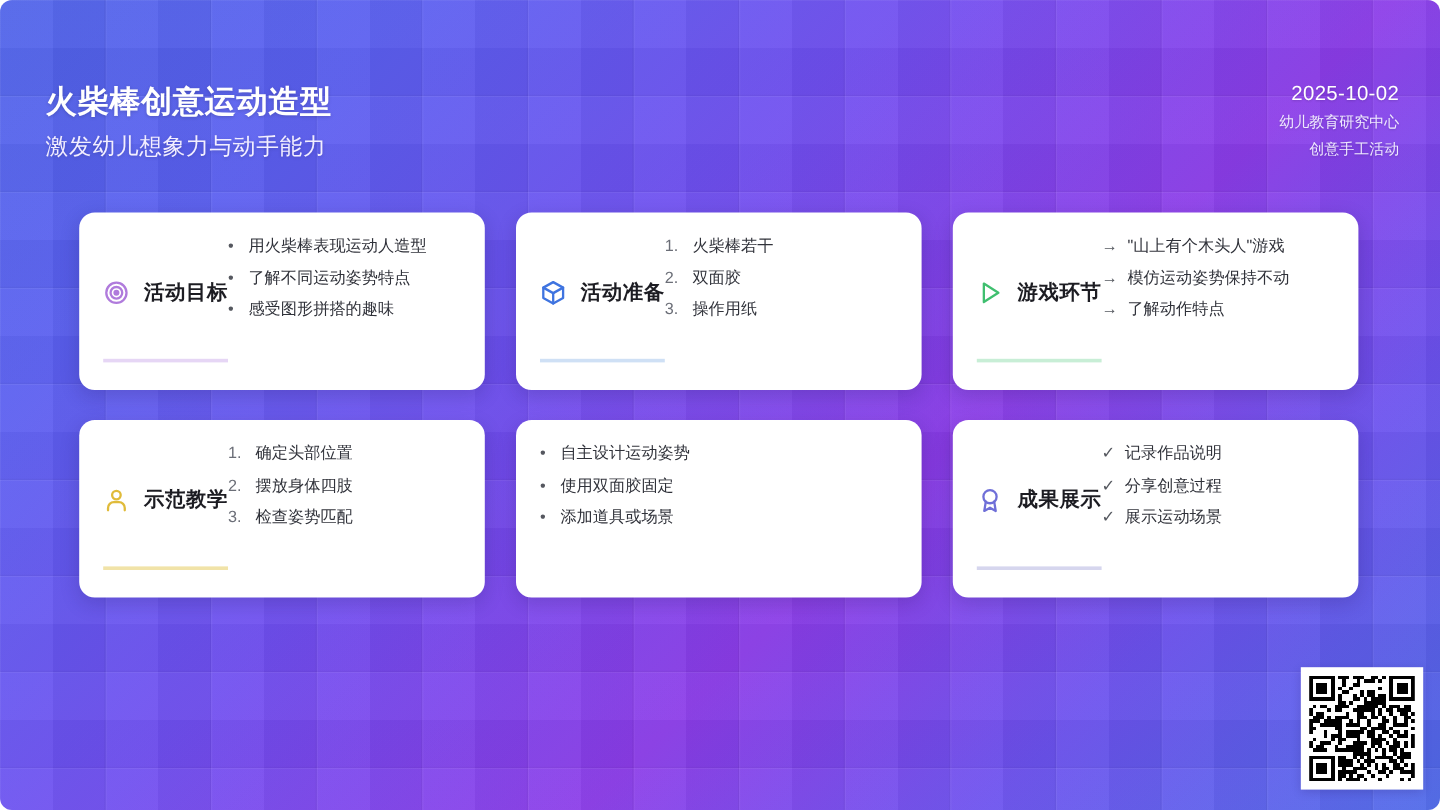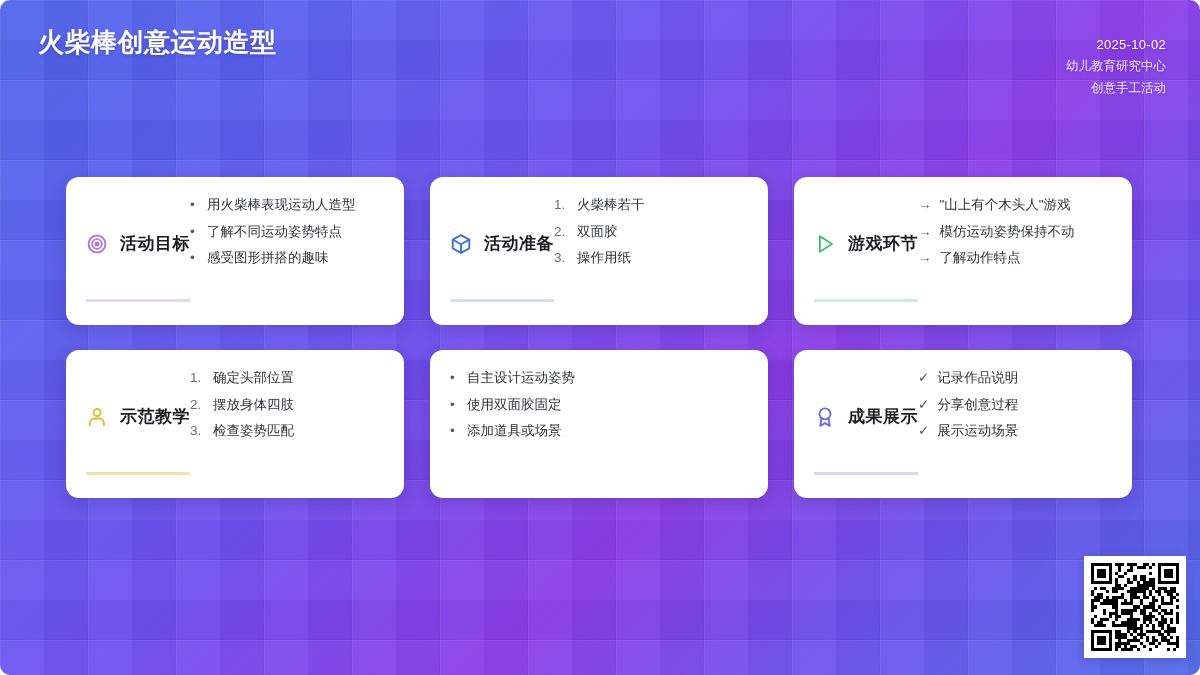--- a/index.html
+++ b/index.html
@@ -35,40 +35,40 @@
         rgba(255,255,255,.035) 0 44px, rgba(0,0,0,.028) 44px 88px),
       repeating-linear-gradient(to bottom,
         rgba(255,255,255,.030) 0 40px, rgba(0,0,0,.024) 40px 80px);
     pointer-events:none;
   }
 
   
   header {
     position:absolute; left:0; top:0; width:1200px; height:135px;
     padding:26px 34px 0 38px;
-    display:flex; justify-content:space-between; align-items:flex-start;gap:18px;
+    display:flex; justify-content:space-between; align-items:flex-end;gap:18px;
   }
   .h-left { }
   .h-title {
     font-size:26px; font-weight:bold; color:#ffffff;
     letter-spacing:.5px; line-height:1.25;
     text-shadow:0 1px 3px rgba(0,0,0,.18);
   }
   .h-sub {
     margin-top:9px;
     font-size:19px; color:#f2eeff; font-weight:normal;
     letter-spacing:.5px;
     text-shadow:0 1px 3px rgba(0,0,0,.16);
   }
   .h-right {
     text-align:right; color:#ffffff; font-size:12.5px;
     line-height:1.72; padding-top:8px;
     text-shadow:0 1px 2px rgba(0,0,0,.16);
   }
-  .h-right .date { font-size:13px; letter-spacing:.3px; }
+  .h-right .date { font-size:17px; letter-spacing:.3px; }
   .h-right .org, .h-right .cat { color:#efe9ff; }
 
   
   #grid {
     position:absolute; left:66px; top:177px;
     width:1068px;
     display:grid;
     grid-template-columns: repeat(3, 338px);
     grid-template-rows: 148px 148px;
     column-gap:26px; row-gap:25px;
@@ -115,20 +115,21 @@
 </head>
 <body>
 
 <div id="slide">
   <div id="tiles"></div>
   <div id="tiles2"></div>
 
   <header>
     <div class="h-left">
       <div class="h-title">火柴棒创意运动造型</div>
+      <div class="h-sub">激发幼儿想象力与动手能力</div>
     </div>
     <div class="h-right">
       <div class="date">2025-10-02</div>
       <div class="org">幼儿教育研究中心</div>
       <div class="cat">创意手工活动</div>
     </div>
   </header>
 
   <div id="grid">
       <div class="card">

